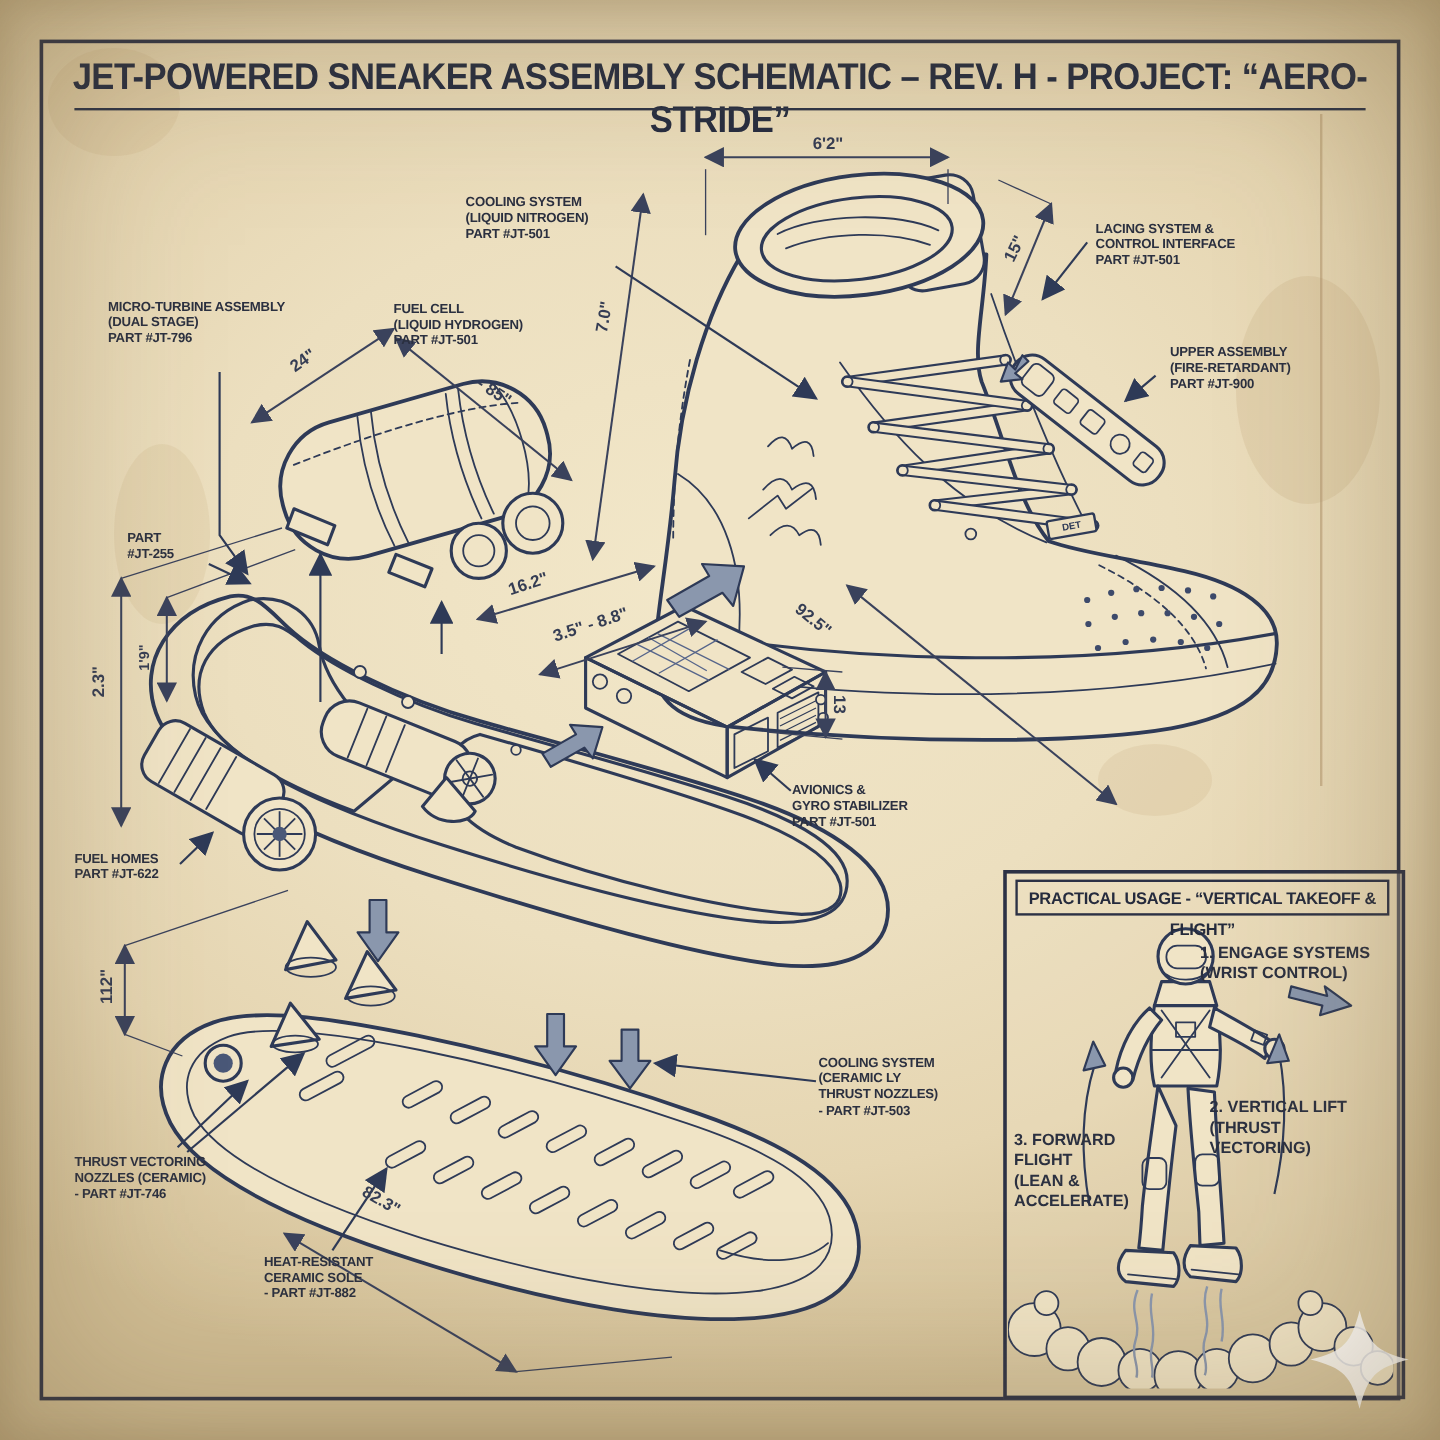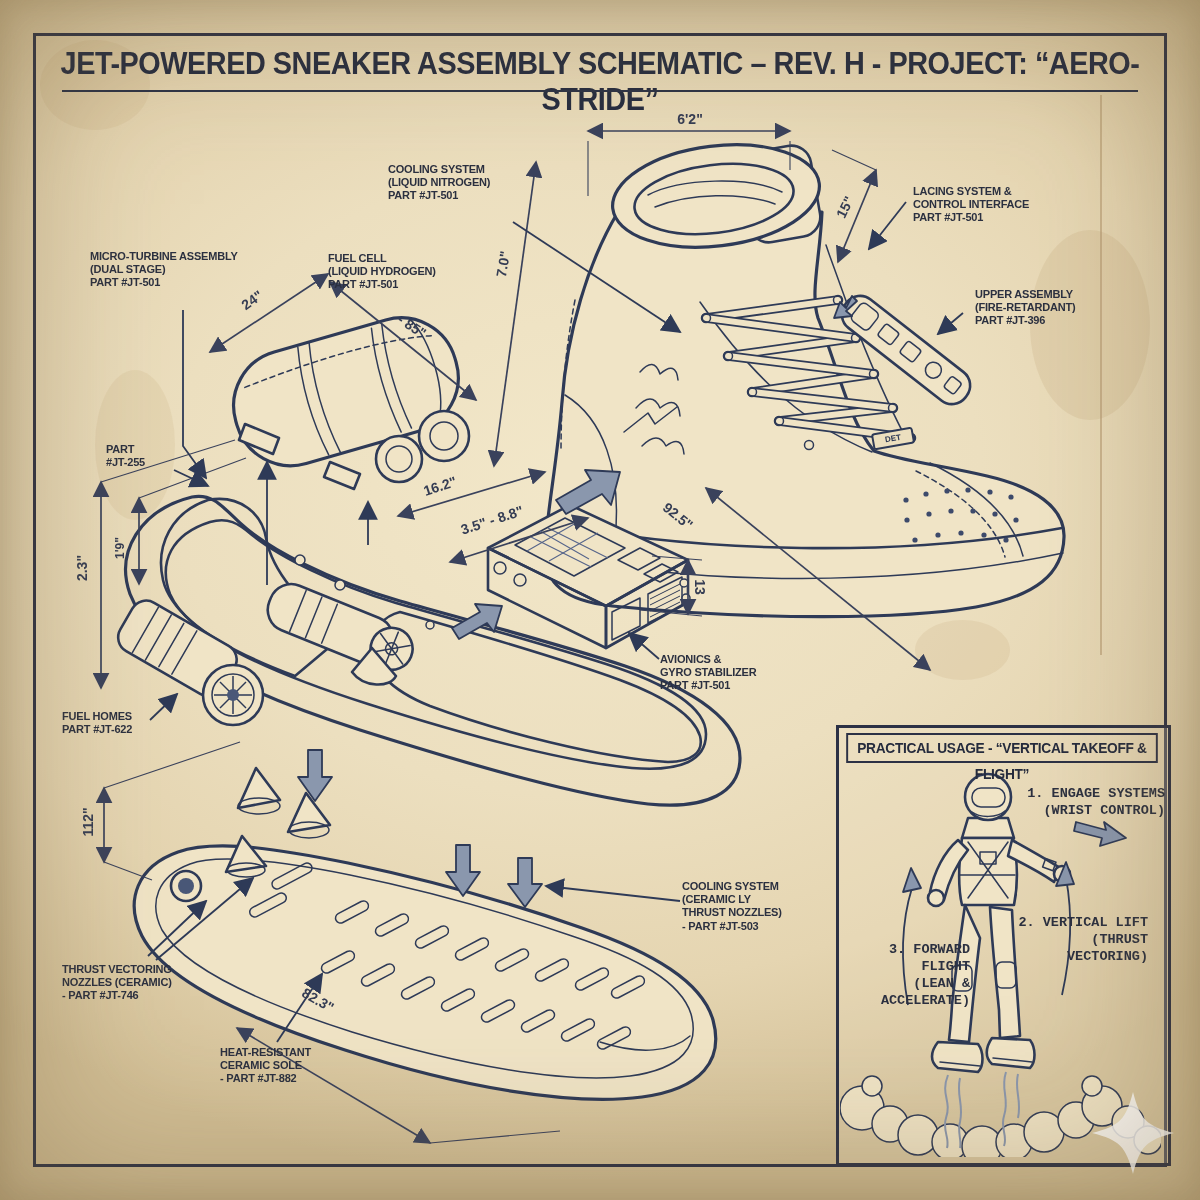--- a/index.html
+++ b/index.html
@@ -30,21 +30,21 @@
   .lace-tag{position:absolute;left:872px;top:430px;width:38px;height:13px;
     border:2px solid #2e3a57;border-radius:3px;background:#ecdfbf;
     font-size:8px;font-weight:bold;color:#2e3a57;text-align:center;line-height:13px;
     transform:rotate(-10deg);z-index:6;}
   .panel{position:absolute;left:836px;top:725px;width:329px;height:435px;
     border:3px solid #2c3145;z-index:3;background:rgba(240,229,200,.25);}
   .panel-hdr{position:absolute;left:843px;top:733px;width:314px;height:26px;
     border:2.5px solid #2c3145;text-align:center;font-weight:bold;font-size:14px;
     color:#252b3d;line-height:26px;letter-spacing:-.3px;z-index:6;transform:scaleX(.98);}
   .step{position:absolute;font-weight:bold;font-size:13.5px;line-height:1.25;
-    color:#2b3040;white-space:pre-line;text-align:right;z-index:6;font-family:Liberation Mono, monospace;}
+    color:#2b3040;white-space:pre-line;text-align:left;z-index:6;}
   svg.art{position:absolute;left:0;top:0;z-index:4;pointer-events:none;}
   .ln{fill:none;stroke:#2e3a57;stroke-width:2.6;stroke-linecap:round;stroke-linejoin:round;}
   .lt{fill:none;stroke:#2e3a57;stroke-width:1.5;stroke-linecap:round;stroke-linejoin:round;}
   .lk{fill:none;stroke:#2e3a57;stroke-width:3.2;stroke-linecap:round;stroke-linejoin:round;}
   .dash{stroke-dasharray:5 4;}
   .fp{fill:#f0e4c6;}
   .dim{fill:none;stroke:#3a425c;stroke-width:1.7;}
   .ext{fill:none;stroke:#3a425c;stroke-width:1.1;}
   .ldr{fill:none;stroke:#2e3a57;stroke-width:1.8;}
   .solidarr{fill:#8a97ad;stroke:#2e3a57;stroke-width:1.8;stroke-linejoin:round;}
@@ -428,30 +428,30 @@
 
   <path d="M 1133,1092 C 1140,1119 1146,1126 1174,1133 C 1146,1140 1140,1147 1133,1174
            C 1126,1147 1120,1140 1092,1133 C 1120,1126 1126,1119 1133,1092 Z" fill="#ffffff" opacity="0.85"></path>
 </svg>
 
 <div class="lbl" style="left:388px;top:163px">COOLING SYSTEM
 (LIQUID NITROGEN)
 PART #JT-501</div>
 <div class="lbl" style="left:90px;top:250px">MICRO-TURBINE ASSEMBLY
 (DUAL STAGE)
-PART #JT-501</div>
+PART #JT-796</div>
 <div class="lbl ctr" style="left:328px;top:252px;width:150px">FUEL CELL
 (LIQUID HYDROGEN)
 PART #JT-501</div>
 <div class="lbl" style="left:913px;top:185px">LACING SYSTEM &amp;
 CONTROL INTERFACE
 PART #JT-501</div>
 <div class="lbl" style="left:975px;top:288px">UPPER ASSEMBLY
 (FIRE-RETARDANT)
-PART #JT-396</div>
+PART #JT-900</div>
 <div class="lbl ctr" style="left:106px;top:443px;width:84px">PART
 #JT-255</div>
 <div class="lbl" style="left:62px;top:710px">FUEL HOMES
 PART #JT-622</div>
 <div class="lbl" style="left:660px;top:653px">AVIONICS &amp;
 GYRO STABILIZER
 PART #JT-501</div>
 <div class="lbl" style="left:62px;top:963px">THRUST VECTORING
 NOZZLES (CERAMIC)
 - PART #JT-746</div>

